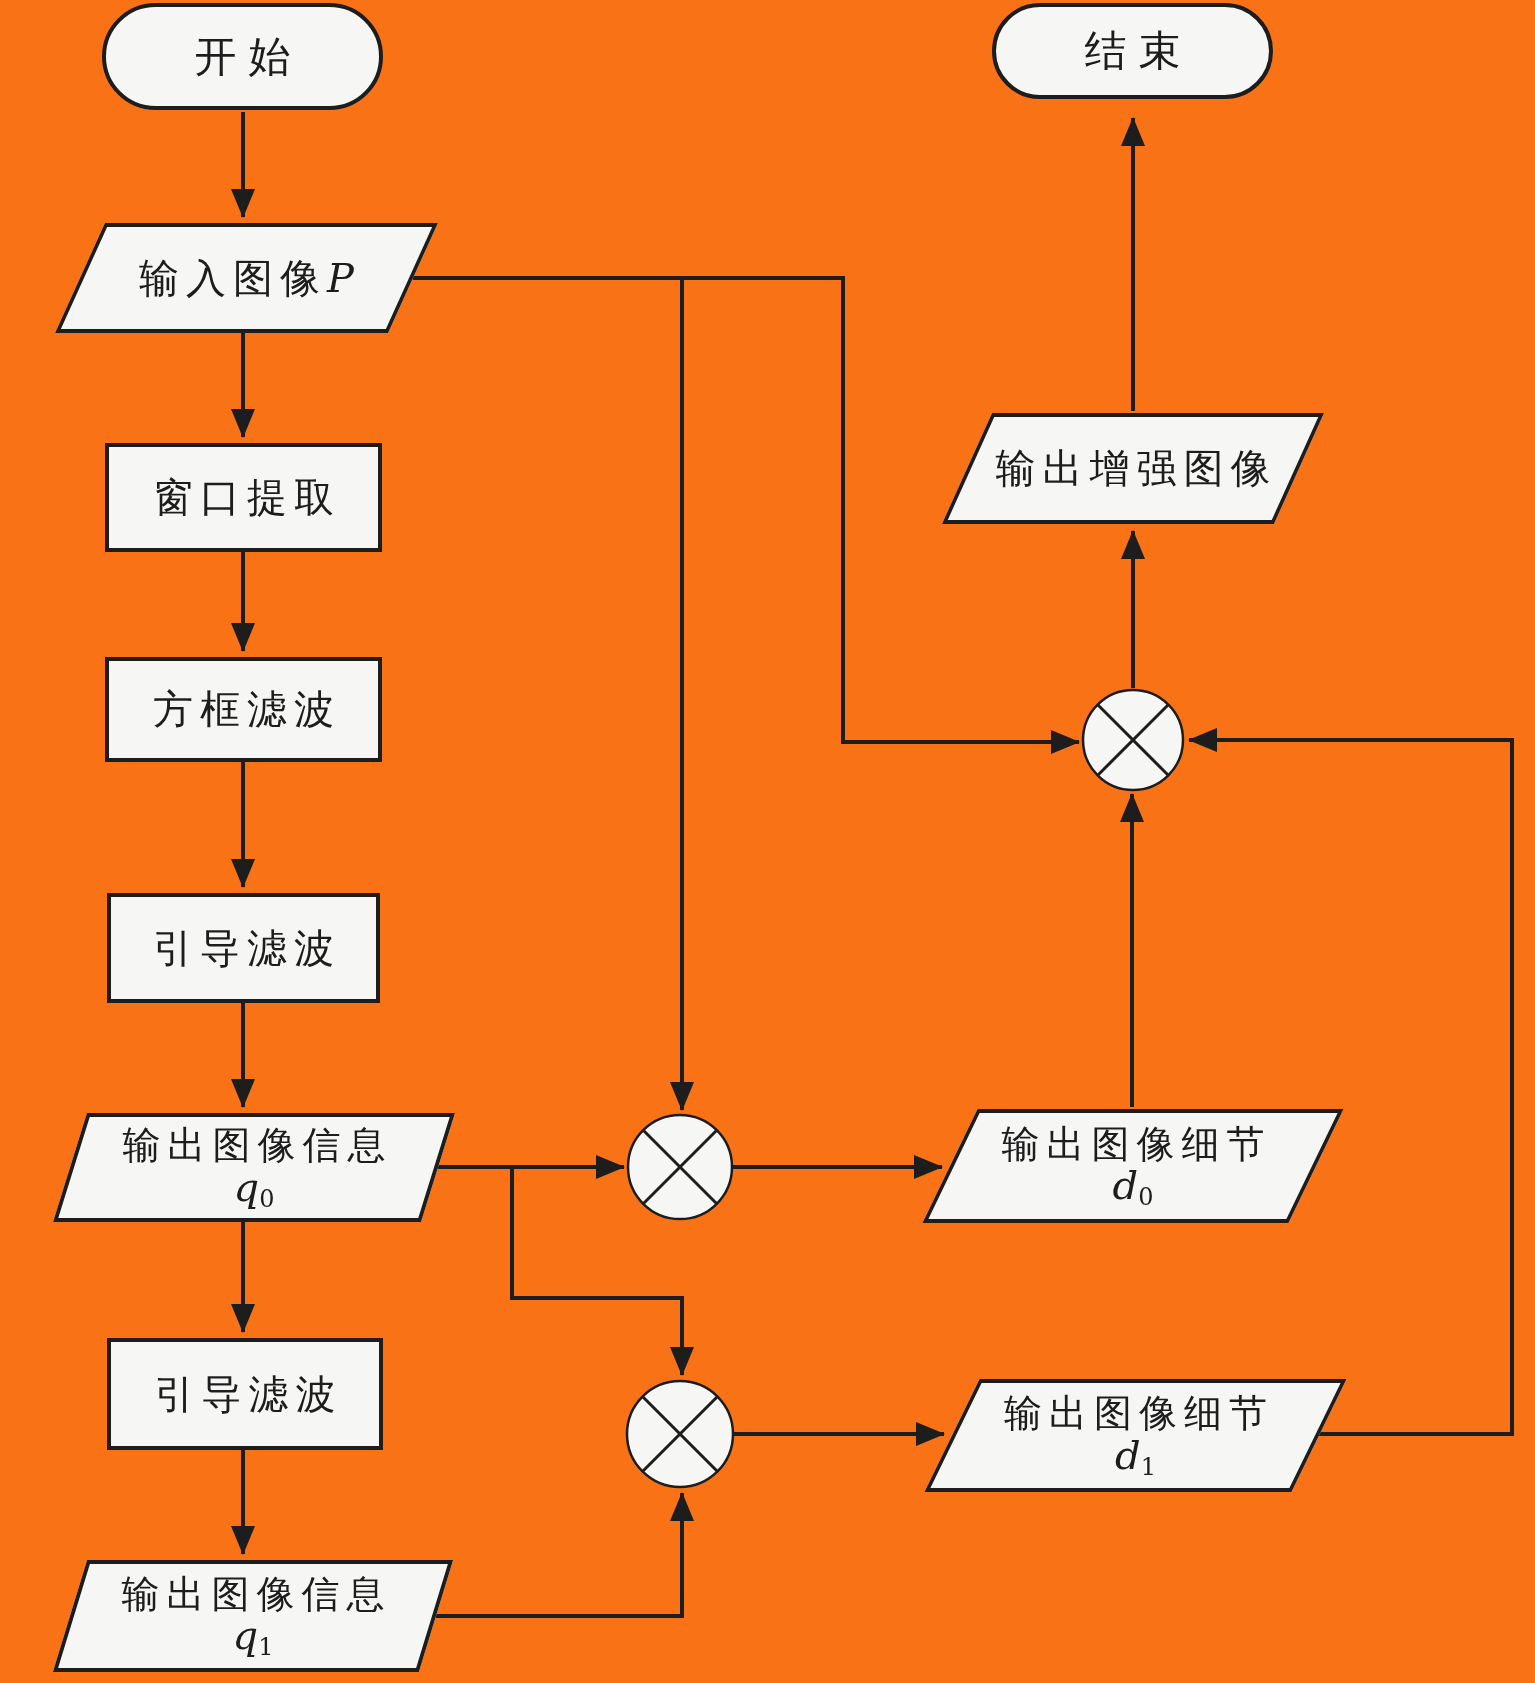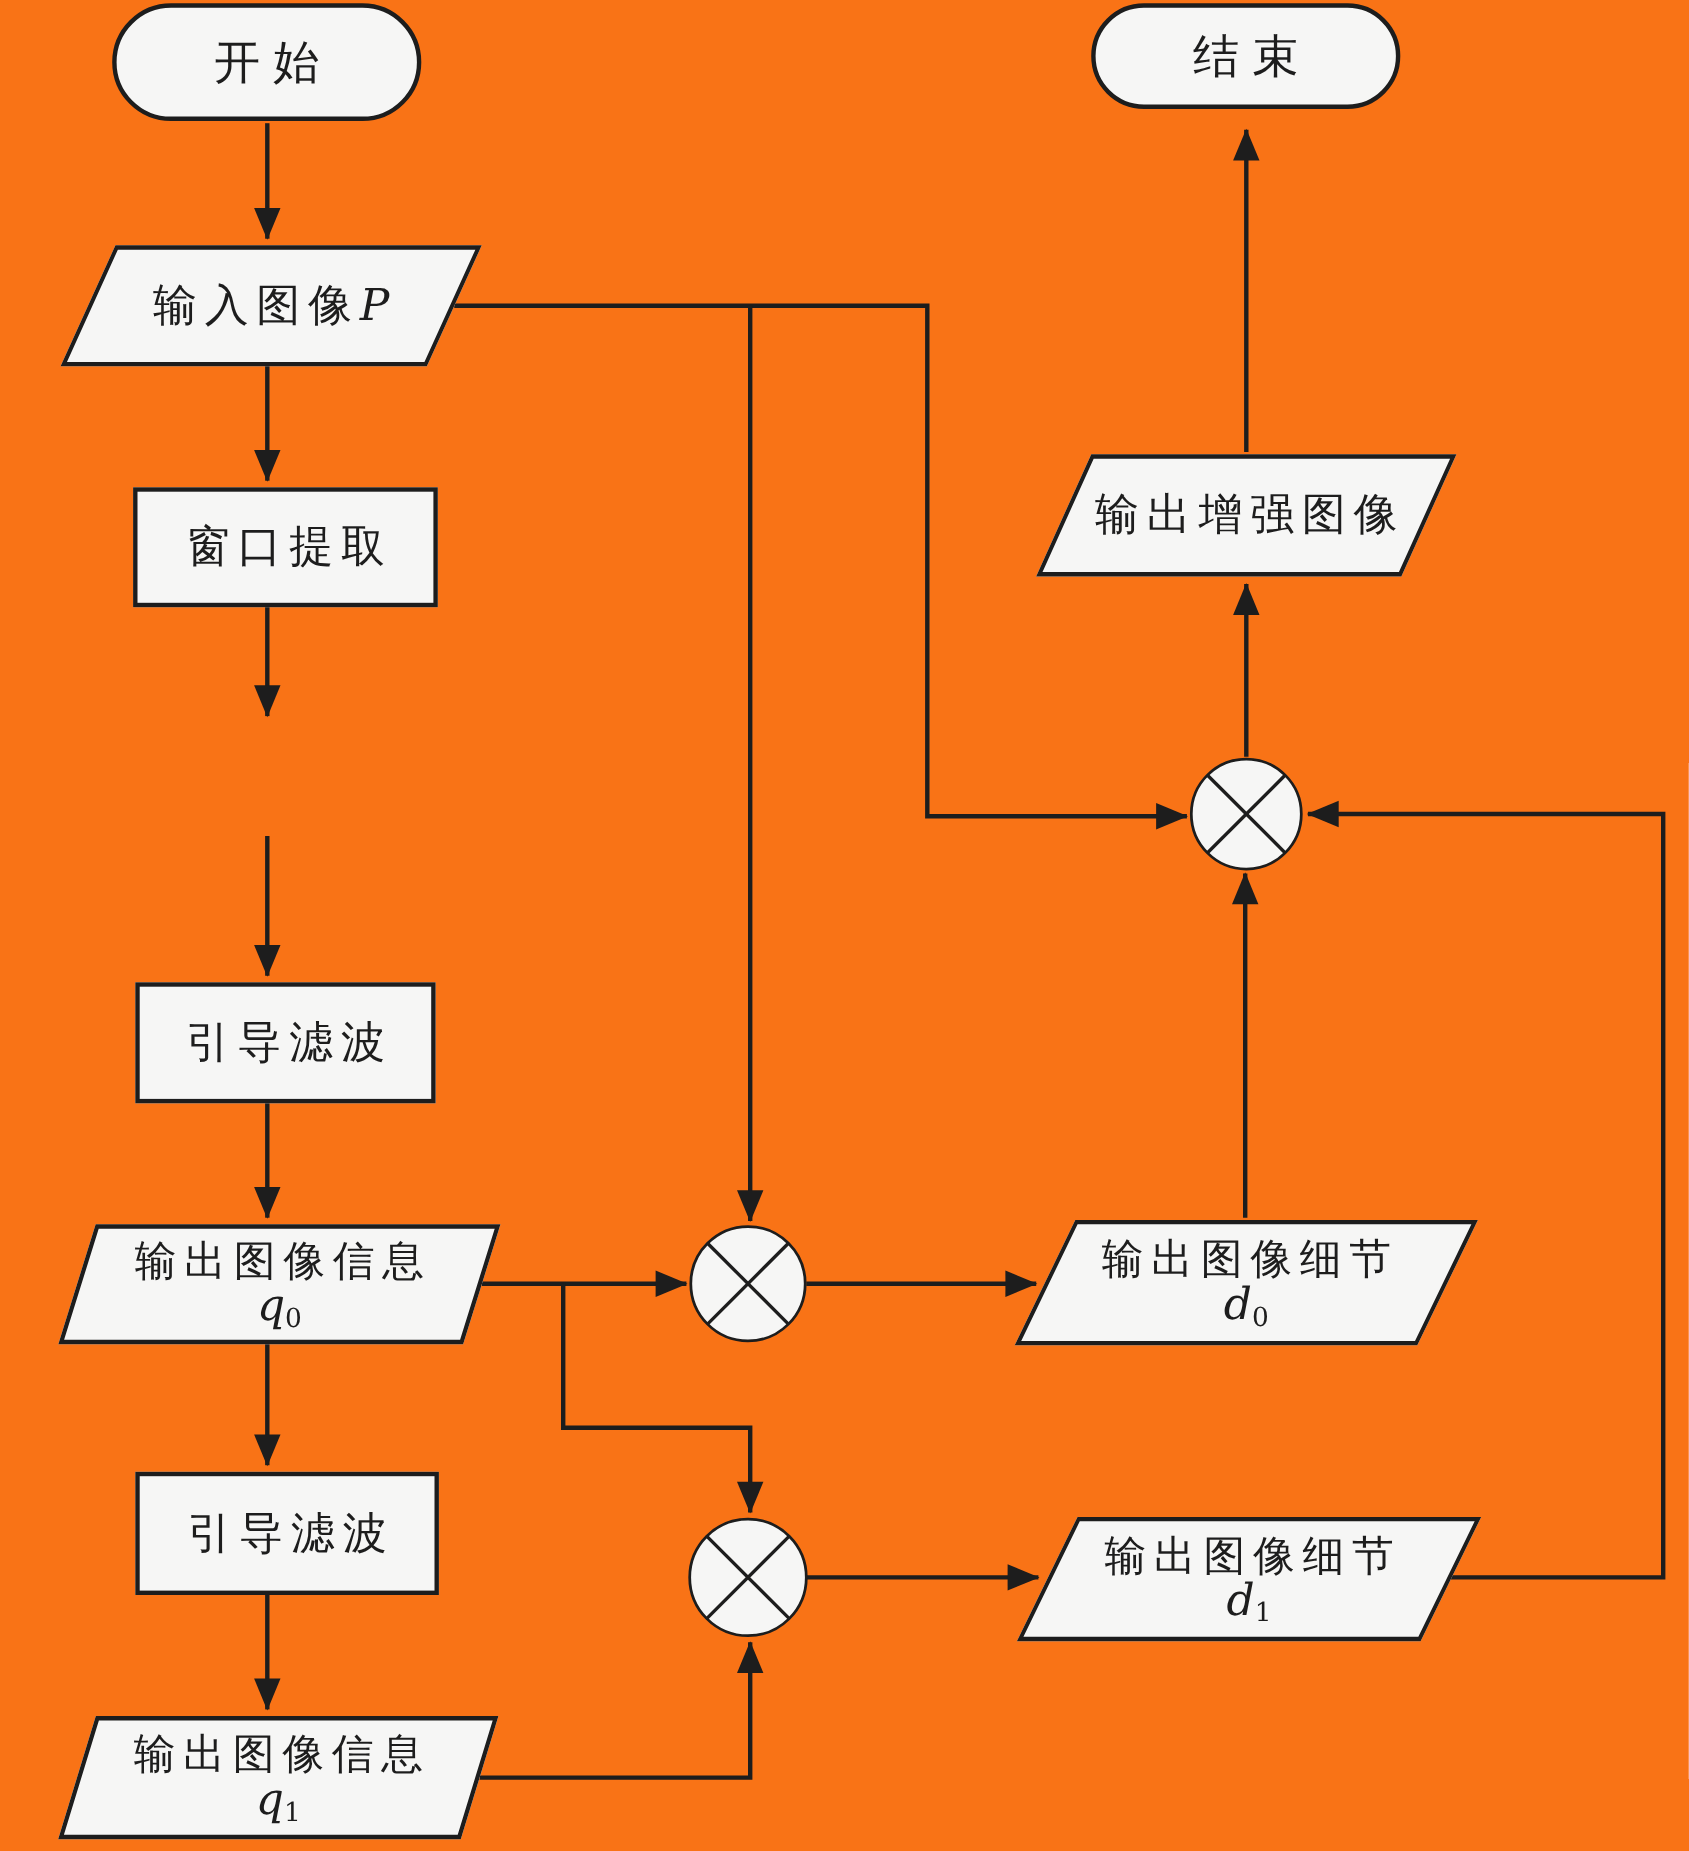--- a/index.html
+++ b/index.html
@@ -13,21 +13,21 @@
   }
   svg.wires { position:absolute; left:0; top:0; }
   .node {
     position:absolute;
     display:flex; align-items:center; justify-content:center;
     border:4px solid #1d1d1d;
     background:#f6f6f5;
     box-sizing:border-box;
   }
   .stadium { border-radius:60px; border-width:4px; }
-  .rectnode { border-width:4px;margin-left:16px; }
+  .rectnode { border-width:4px; }
   .pgram { border-width:4px; }
   .unskew {
     display:flex; flex-direction:column;
     align-items:center; justify-content:center;
     width:100%; height:100%;
   }
   .lbl {
     font-size:40px; line-height:1.12;
     letter-spacing:7px; padding-left:7px;
     white-space:nowrap;
@@ -99,20 +99,23 @@
   <div class="node pgram" style="left:80px;top:223px;width:333px;height:110px;transform:skewX(-24.4deg);">
     <div class="unskew" style="transform:skewX(24.4deg);">
       <span class="lbl"><span>输入图像</span><span class="mvar">P</span></span>
     </div>
   </div>
 
   <div class="node rectnode" style="left:105px;top:443px;width:277px;height:109px;">
     <span class="lbl">窗口提取</span>
   </div>
 
+  <div class="node rectnode" style="left:105px;top:657px;width:277px;height:105px;">
+    <span class="lbl">方框滤波</span>
+  </div>
 
   <div class="node rectnode" style="left:107px;top:893px;width:273px;height:110px;">
     <span class="lbl">引导滤波</span>
   </div>
 
   <div class="node pgram two" style="left:70px;top:1113px;width:368px;height:109px;transform:skewX(-17.3deg);">
     <div class="unskew" style="transform:skewX(17.3deg);">
       <span class="lbl">输出图像信息</span>
       <span class="varline"><span class="mvar">q</span><sub>0</sub></span>
     </div>

